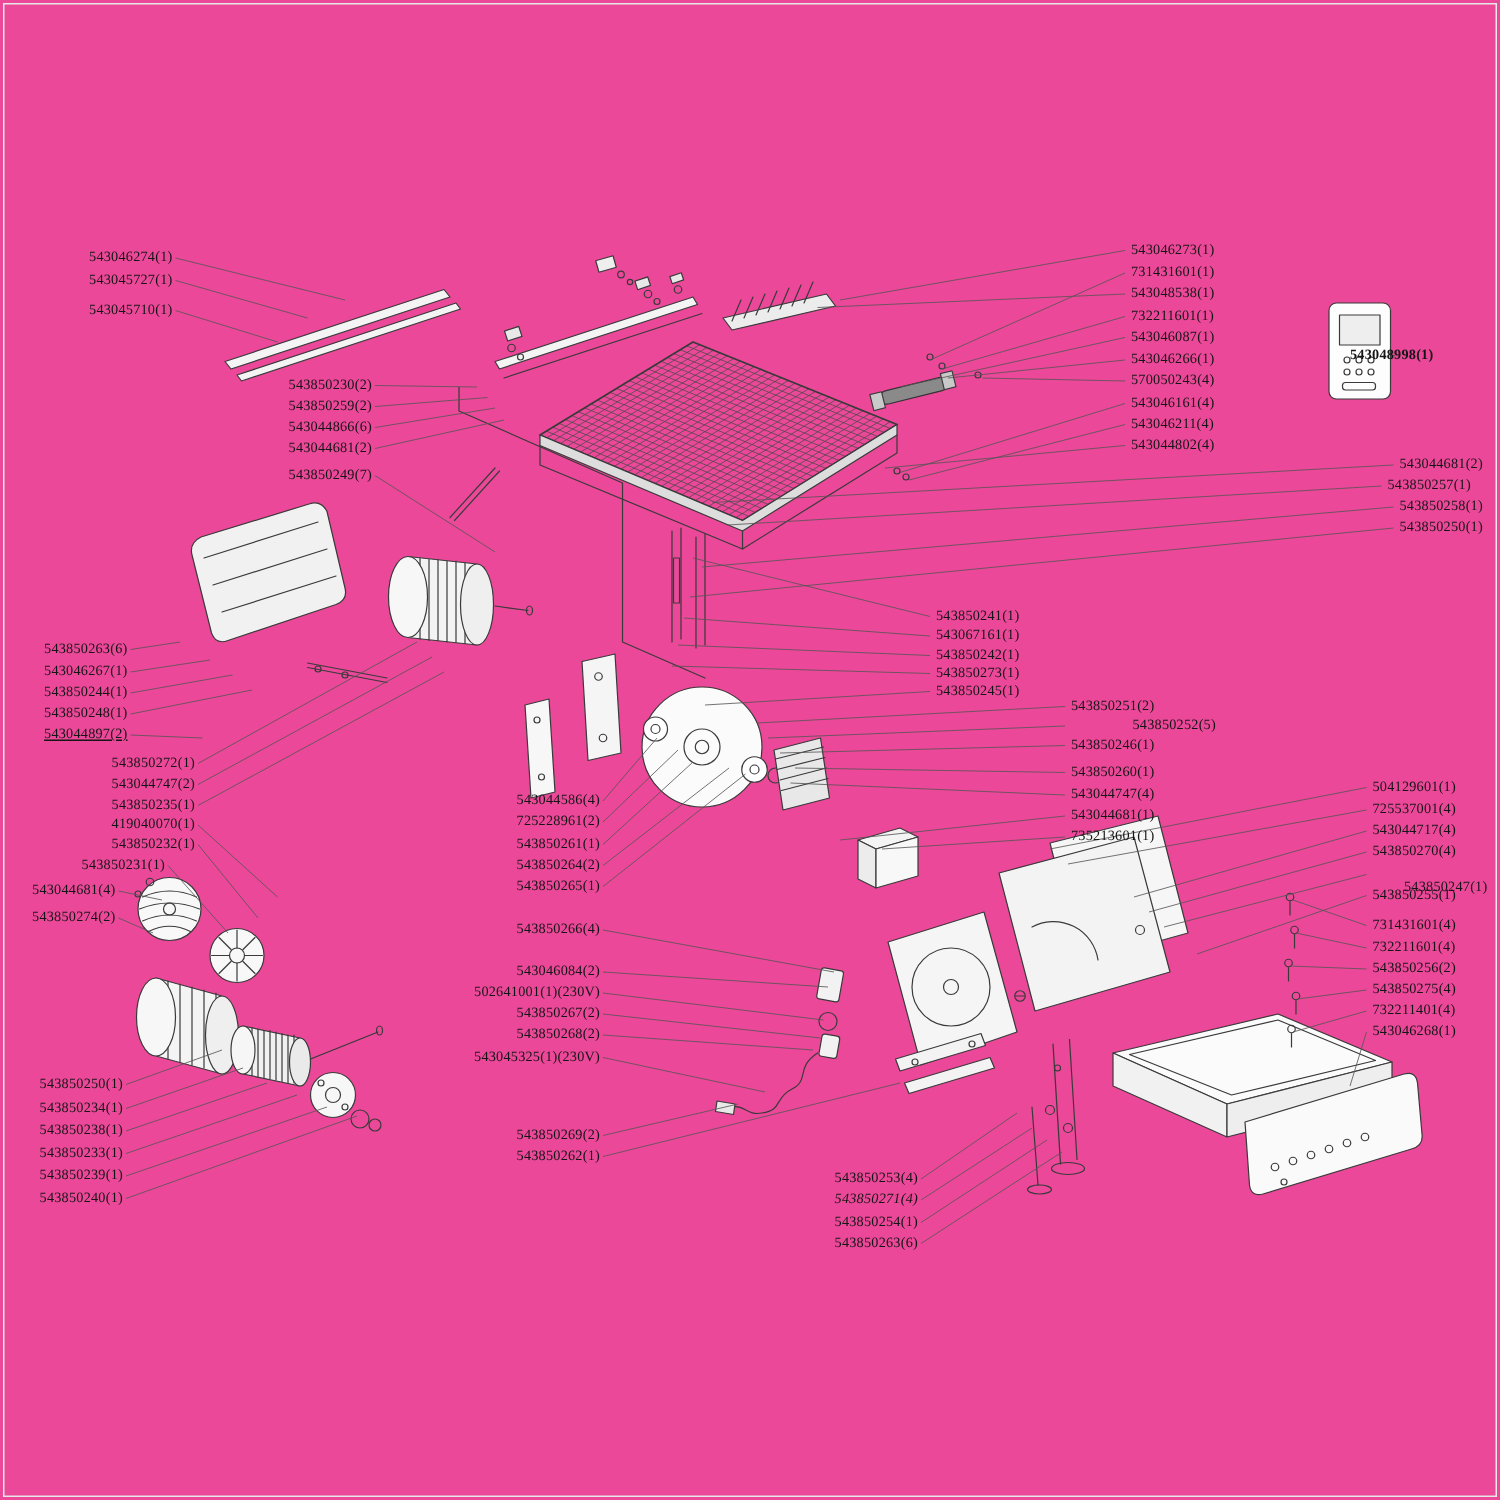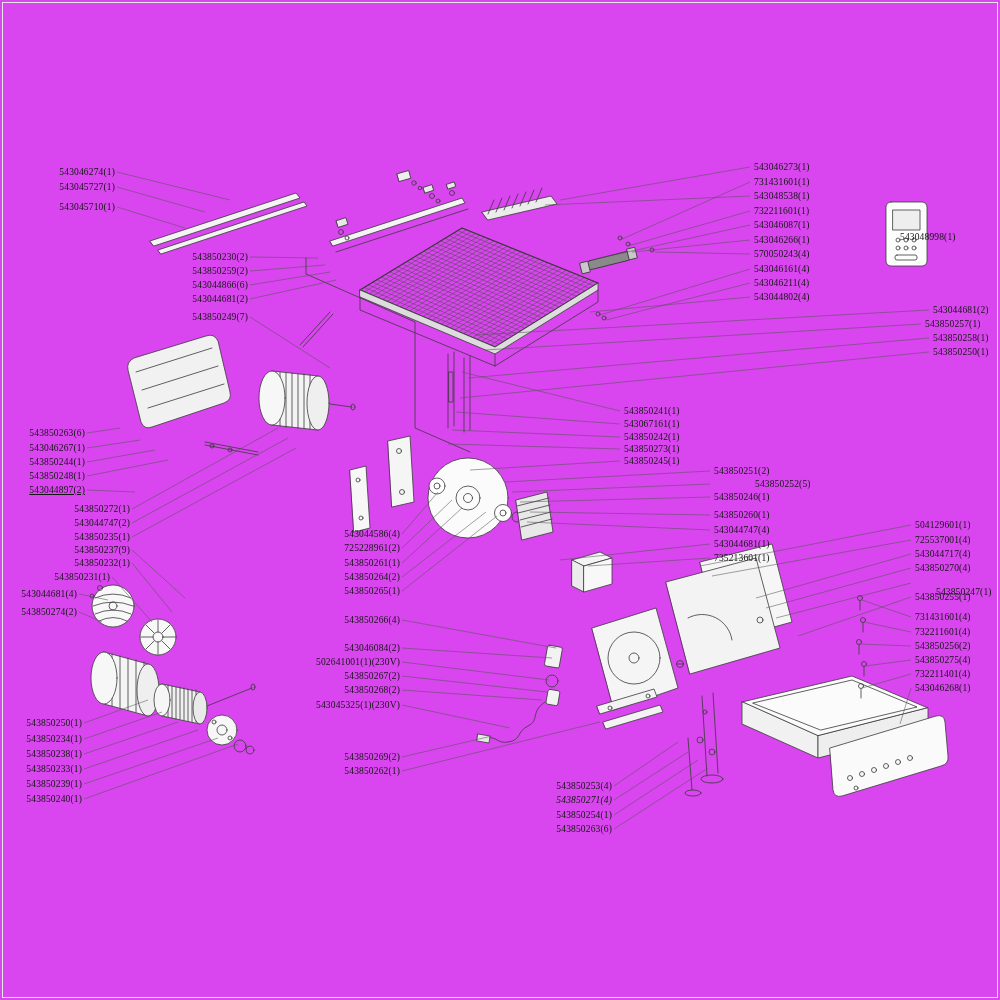--- a/index.html
+++ b/index.html
@@ -1,16 +1,16 @@
 <!DOCTYPE html>
 <html><head>
 <meta charset="utf-8">
 <style>
   html,body{margin:0;padding:0;background:#fff;}
-  .stage{position:relative;width:1000px;height:1000px;background:#d946ef;overflow:hidden;
+  .stage{position:relative;width:1000px;height:1000px;background:#ec4899;overflow:hidden;
          font-family:"Liberation Serif", serif;}
   .frame-border{position:absolute;inset:2px;border:1px solid #e7e7e7;pointer-events:none;}
   svg.diagram{position:absolute;left:0;top:0;}
   #labels span.part-label{
     position:absolute;
     font-size:9.5px;
     line-height:12px;
     color:#151515;
     white-space:nowrap;
     letter-spacing:.15px;
@@ -461,21 +461,21 @@
       <span class="part-label" style="top: 161px; left: 754px;">543046273(1)</span>
       <span class="part-label" style="top: 176px; left: 754px;">731431601(1)</span>
       <span class="part-label" style="top: 190px; left: 754px;">543048538(1)</span>
       <span class="part-label" style="top: 205px; left: 754px;">732211601(1)</span>
       <span class="part-label" style="top: 219px; left: 754px;">543046087(1)</span>
       <span class="part-label" style="top: 234px; left: 754px;">543046266(1)</span>
       <span class="part-label" style="top: 248px; left: 754px;">570050243(4)</span>
       <span class="part-label" style="top: 263px; left: 754px;">543046161(4)</span>
       <span class="part-label" style="top: 277px; left: 754px;">543046211(4)</span>
       <span class="part-label" style="top: 291px; left: 754px;">543044802(4)</span>
-      <span class="part-label" style="top: 231px; left: 900px;">543048998(1)</span>
+      <span class="part-label" style="top: 231px; left: 900px; font-weight: bold;">543048998(1)</span>
       <span class="part-label" style="top: 304px; left: 933px;">543044681(2)</span>
       <span class="part-label" style="top: 318px; left: 925px;">543850257(1)</span>
       <span class="part-label" style="top: 332px; left: 933px;">543850258(1)</span>
       <span class="part-label" style="top: 346px; left: 933px;">543850250(1)</span>
       <span class="part-label" style="top: 405px; left: 624px;">543850241(1)</span>
       <span class="part-label" style="top: 418px; left: 624px;">543067161(1)</span>
       <span class="part-label" style="top: 431px; left: 624px;">543850242(1)</span>
       <span class="part-label" style="top: 443px; left: 624px;">543850273(1)</span>
       <span class="part-label" style="top: 455px; left: 624px;">543850245(1)</span>
       <span class="part-label" style="top: 465px; left: 714px;">543850251(2)</span>
@@ -486,21 +486,21 @@
       <span class="part-label" style="top: 538px; left: 714px;">543044681(1)</span>
       <span class="part-label" style="top: 552px; left: 714px;">735213601(1)</span>
       <span class="part-label" style="top: 427px; right: 915px;">543850263(6)</span>
       <span class="part-label" style="top: 442px; right: 915px;">543046267(1)</span>
       <span class="part-label" style="top: 456px; right: 915px;">543850244(1)</span>
       <span class="part-label" style="top: 470px; right: 915px;">543850248(1)</span>
       <span class="part-label" style="top: 484px; right: 915px; text-decoration: underline;">543044897(2)</span>
       <span class="part-label" style="top: 503px; right: 870px;">543850272(1)</span>
       <span class="part-label" style="top: 517px; right: 870px;">543044747(2)</span>
       <span class="part-label" style="top: 531px; right: 870px;">543850235(1)</span>
-      <span class="part-label" style="top: 544px; right: 870px;">543850237(9)</span>
+      <span class="part-label" style="top: 544px; right: 870px;">419040070(1)</span>
       <span class="part-label" style="top: 557px; right: 870px;">543850232(1)</span>
       <span class="part-label" style="top: 571px; right: 890px;">543850231(1)</span>
       <span class="part-label" style="top: 588px; right: 923px;">543044681(4)</span>
       <span class="part-label" style="top: 606px; right: 923px;">543850274(2)</span>
       <span class="part-label" style="top: 528px; right: 600px;">543044586(4)</span>
       <span class="part-label" style="top: 542px; right: 600px;">725228961(2)</span>
       <span class="part-label" style="top: 557px; right: 600px;">543850261(1)</span>
       <span class="part-label" style="top: 571px; right: 600px;">543850264(2)</span>
       <span class="part-label" style="top: 585px; right: 600px;">543850265(1)</span>
       <span class="part-label" style="top: 614px; right: 600px;">543850266(4)</span>

